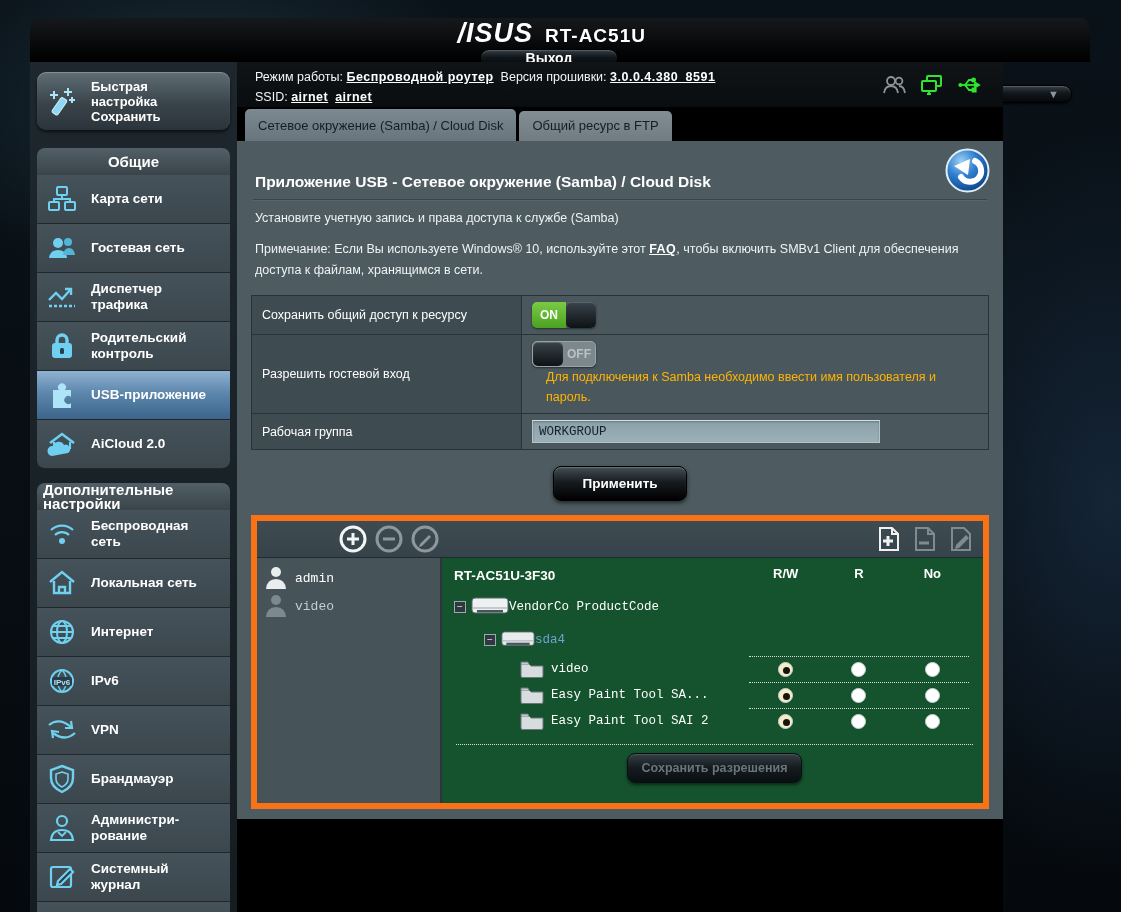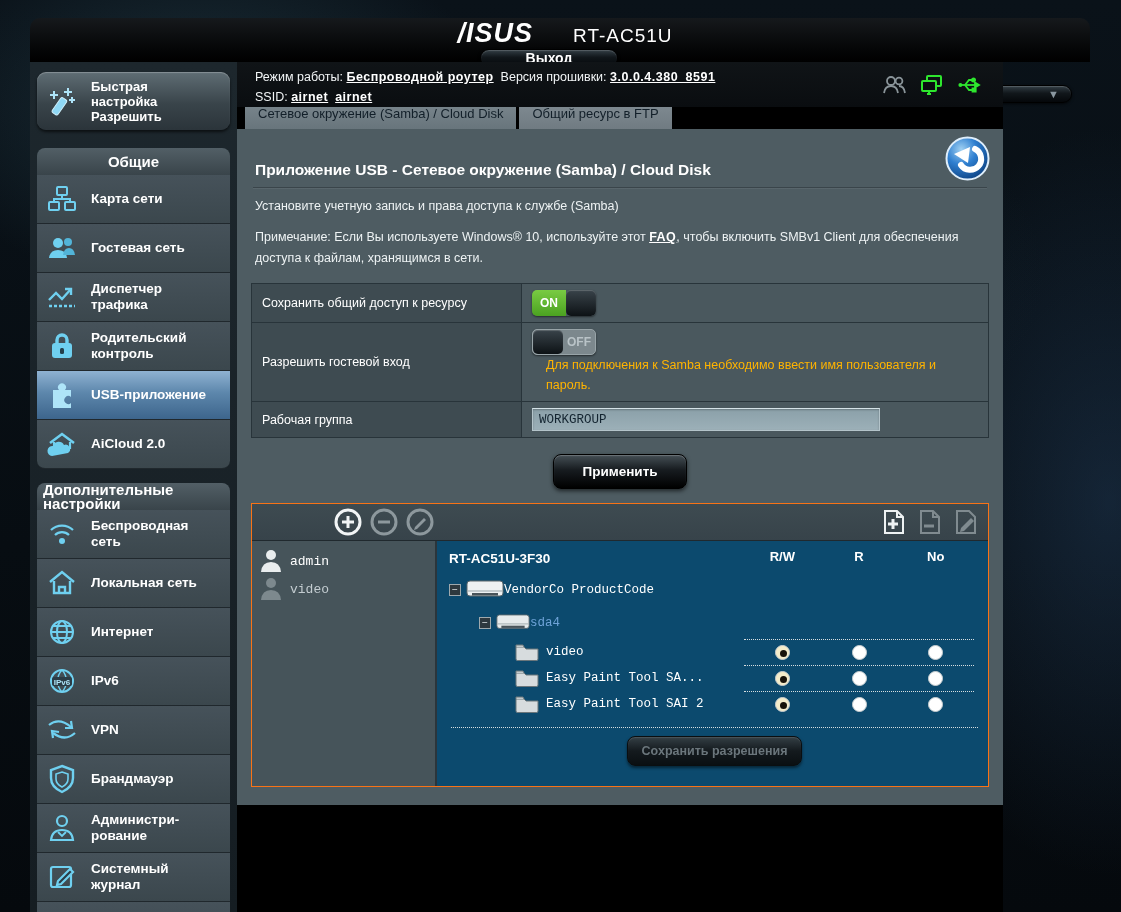--- a/index.html
+++ b/index.html
@@ -14,21 +14,21 @@
     position:relative;
   }
   .abs { position:absolute;flex-direction:column; }
 
   
   .banner { left:30px; top:18px; width:1060px; height:44px;
     background:linear-gradient(180deg,#16191c,#050607 70%,#000);
     border-radius:10px 10px 0 0; display:flex; align-items:center; }
   .logo { display:flex; align-items:baseline; gap:12px; padding-left:20px; width:245px; }
   .logo .asus { color:#fff; font-size:27px; font-weight:bold; font-style:italic; letter-spacing:1px; }
-  .logo .model { color:#fff; font-size:19px; font-weight:normal; letter-spacing:1px;margin-left:28px; }
+  .logo .model { color:#fff; font-size:19px; font-weight:bold; letter-spacing:1px; }
   .top-btn { height:32px; min-width:138px; margin-right:22px; border-radius:9px; border:1px solid #000;
     background:linear-gradient(180deg,#333e45 0%,#11171b 45%,#04070a 100%);
     box-shadow:inset 0 1px 1px rgba(255,255,255,.18), 0 1px 3px rgba(0,0,0,.7);
     color:#fff; font-weight:bold; font-size:14px; display:flex; align-items:center; justify-content:center; cursor:pointer; }
   .lang-btn { margin-left:auto; margin-right:18px; min-width:148px; justify-content:space-between; padding:0 12px; }
   .lang-caret { color:#8a97a0; font-size:11px; }
 
   
   .sidebar { left:30px; top:62px; width:207px; height:850px;
     background:linear-gradient(180deg,#1d272d,#151d22); overflow:hidden; }
@@ -51,21 +51,21 @@
   .mi-ic { width:34px; height:32px; flex:0 0 34px; display:flex; align-items:center; justify-content:center; }
 
   
   .main { left:237px; top:62px; width:766px; height:850px; background:#000; }
   .hdr-info { height:45px; background:linear-gradient(180deg,#101417,#0a0d10); padding:5px 0 0 18px;
     color:#f2f5f6; font-size:12.5px; line-height:20px; position:relative; }
   .hdr-info a, .linkish { color:#fff; font-weight:bold; text-decoration:underline; cursor:pointer; letter-spacing:.5px; }
   .hdr-icons { position:absolute; right:20px; top:12px; display:flex; gap:14px; align-items:center; }
   .hdr-icons span { cursor:pointer; display:flex; }
 
-  .tabs { height:22px; display:flex; align-items:flex-end; padding-left:8px; background:transparent; gap:3px; }
+  .tabs { height:34px; display:flex; align-items:flex-end; padding-left:8px; background:transparent; gap:3px; }
   .tab { font-size:13px; color:#121f29; padding:7px 13px 8px 13px; border-radius:5px 5px 0 0; cursor:pointer; }
   .tab.active { background:linear-gradient(180deg,#7d8990,#68757c); padding-top:9px; }
   .tab.inactive { background:linear-gradient(180deg,#828d94,#707b82); }
 
   .panel { background:#4e5c62; min-height:676px; padding:6px 14px 10px 14px; position:relative; }
   .back-btn { position:absolute; right:12px; top:6px; width:47px; height:47px; cursor:pointer; }
   .page-title { color:#fff; font-size:15.5px; font-weight:bold; margin:26px 4px 8px 4px; }
   .title-rule { height:2px; border:0; margin:0 2px 10px 2px;
     background:linear-gradient(180deg,#2b353a,#68767c); }
   .subtitle { color:#eef3f4; font-size:12.5px; margin:0 4px 14px 4px; }
@@ -91,21 +91,21 @@
     height:23px; padding:2px 6px; box-shadow:inset 0 1px 2px rgba(0,0,0,.25); }
   .w-dev { width:182px; } .w-grp { width:348px; }
 
   .apply-row { display:flex; justify-content:center; margin:16px 0 14px 0; }
   .apply-btn { padding:9px 28px; border-radius:8px; border:1px solid #000; cursor:pointer;
     background:linear-gradient(180deg,#454f55 0%,#171c20 45%,#000 100%);
     box-shadow:inset 0 1px 1px rgba(255,255,255,.22), 0 2px 4px rgba(0,0,0,.6);
     color:#fff; font-weight:bold; font-size:13.5px; }
 
   
-  .perm { border:1px solid #f97316; background:#0c4a6e; }
+  .perm { border:6px solid #f97316; background:#14532d; }
   .perm-toolbar { height:37px; background:linear-gradient(180deg,#3e4b51,#37434a); border-bottom:1px solid #20292e;
     display:flex; align-items:center; padding:0 10px; }
   .tb-left { display:flex; gap:8px; margin-left:72px; }
   .tb-right { display:flex; gap:12px; margin-left:auto; }
   .tb-btn { cursor:pointer; display:flex; }
   .perm-body { display:flex; min-height:245px; }
   .user-col { width:185px; background:#46545a; border-right:2px solid #2b353b; padding:8px 8px; }
   .user-row { display:flex; align-items:center; gap:8px; margin-bottom:4px; cursor:pointer;
     font-family:"Liberation Mono", monospace; font-size:13px; color:#fff; }
   .user-row.dim { color:#c3ccd0; }
@@ -159,21 +159,21 @@
 <div class="abs sidebar">
   <div class="quick-setup">
     <span class="mi-ic">
       <svg width="32" height="32" viewBox="0 0 32 32">
         <rect x="8" y="12" width="7" height="18" rx="2" transform="rotate(35 11 21)" fill="#8fd8f5" stroke="#cfeffb" stroke-width="1"></rect>
         <path d="M6 6 l0 8 M2 10 l8 0" stroke="#aee4f8" stroke-width="2"></path>
         <path d="M20 3 l0 8 M16 7 l8 0" stroke="#aee4f8" stroke-width="2"></path>
         <path d="M24 12 l0 6 M21 15 l6 0" stroke="#aee4f8" stroke-width="2"></path>
       </svg>
     </span>
-    <span class="qs-label">Быстрая настройка Разрешить</span>
+    <span class="qs-label">Быстрая настройка Сохранить</span>
   </div>
 
   <div class="menu-section">
     <div class="menu-header">Общие</div>
 
     <div class="menu-item">
       <span class="mi-ic">
         <svg width="30" height="30" viewBox="0 0 30 30" fill="none" stroke="#6fd0f0" stroke-width="2">
           <rect x="10" y="3" width="10" height="8" rx="1"></rect>
             <rect x="2" y="18" width="10" height="8" rx="1"></rect>

